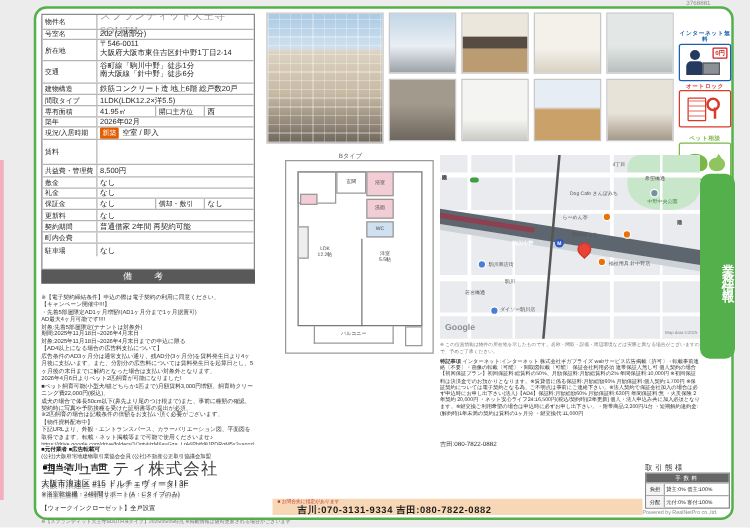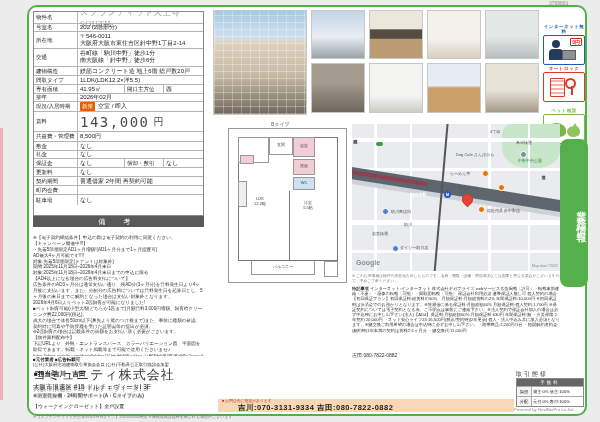--- a/index.html
+++ b/index.html
@@ -153,24 +153,20 @@
     </div>
   <div class="trow" style="height:10px">
       <div class="tl">現況/入居時期</div>
       <div class="tv">
         <span class="badge-new">新築</span>
         <span>空室 / 即入</span>
       </div>
     </div>
   <div class="trow" style="height:20px">
       <div class="tl">賃料</div>
-      <div class="tv">
-        <span class="pnum">143,000</span>
-        <span class="pyen">円</span>
-      </div>
     </div>
   <div class="trow" style="height:10px">
       <div class="tl">共益費・管理費</div>
       <div class="tv">8,500円</div>
     </div>
   <div class="trow" style="height:9px">
       <div class="tl">敷金</div>
       <div class="tv">なし</div>
     </div>
   <div class="trow" style="height:8px">

